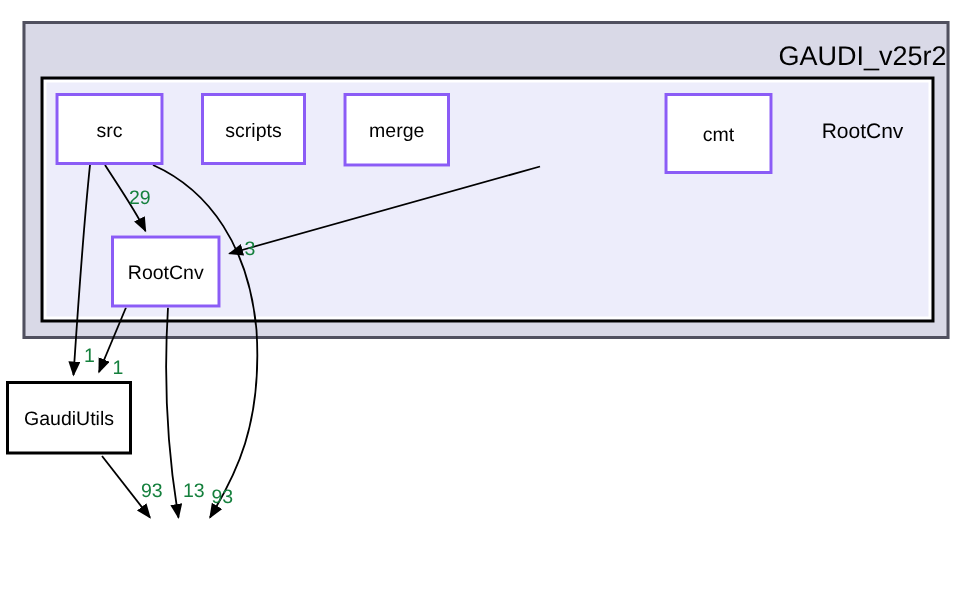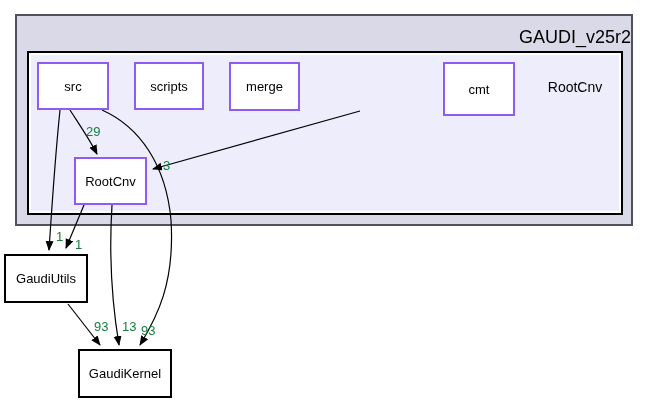--- a/index.html
+++ b/index.html
@@ -88,21 +88,20 @@
       <path d="M102,110 C140,127 166,165 171,220 C175,283 157,317 140,345" marker-end="url(#arrow)"></path>
     </g>
   </svg>
 
   <div class="node n-src">src</div>
   <div class="node n-scripts">scripts</div>
   <div class="node n-merge">merge</div>
   <div class="node n-cmt">cmt</div>
   <div class="node n-rootcnv">RootCnv</div>
   <div class="node red n-gaudiutils">GaudiUtils</div>
-  <div class="node red n-gaudikernel">GaudiKernel</div>
 
   <div class="elabel el-0">29</div>
   <div class="elabel el-1">3</div>
   <div class="elabel el-2">1</div>
   <div class="elabel el-3">1</div>
   <div class="elabel el-4">93</div>
   <div class="elabel el-5">13</div>
   <div class="elabel el-6">93</div>
 
 </div>

